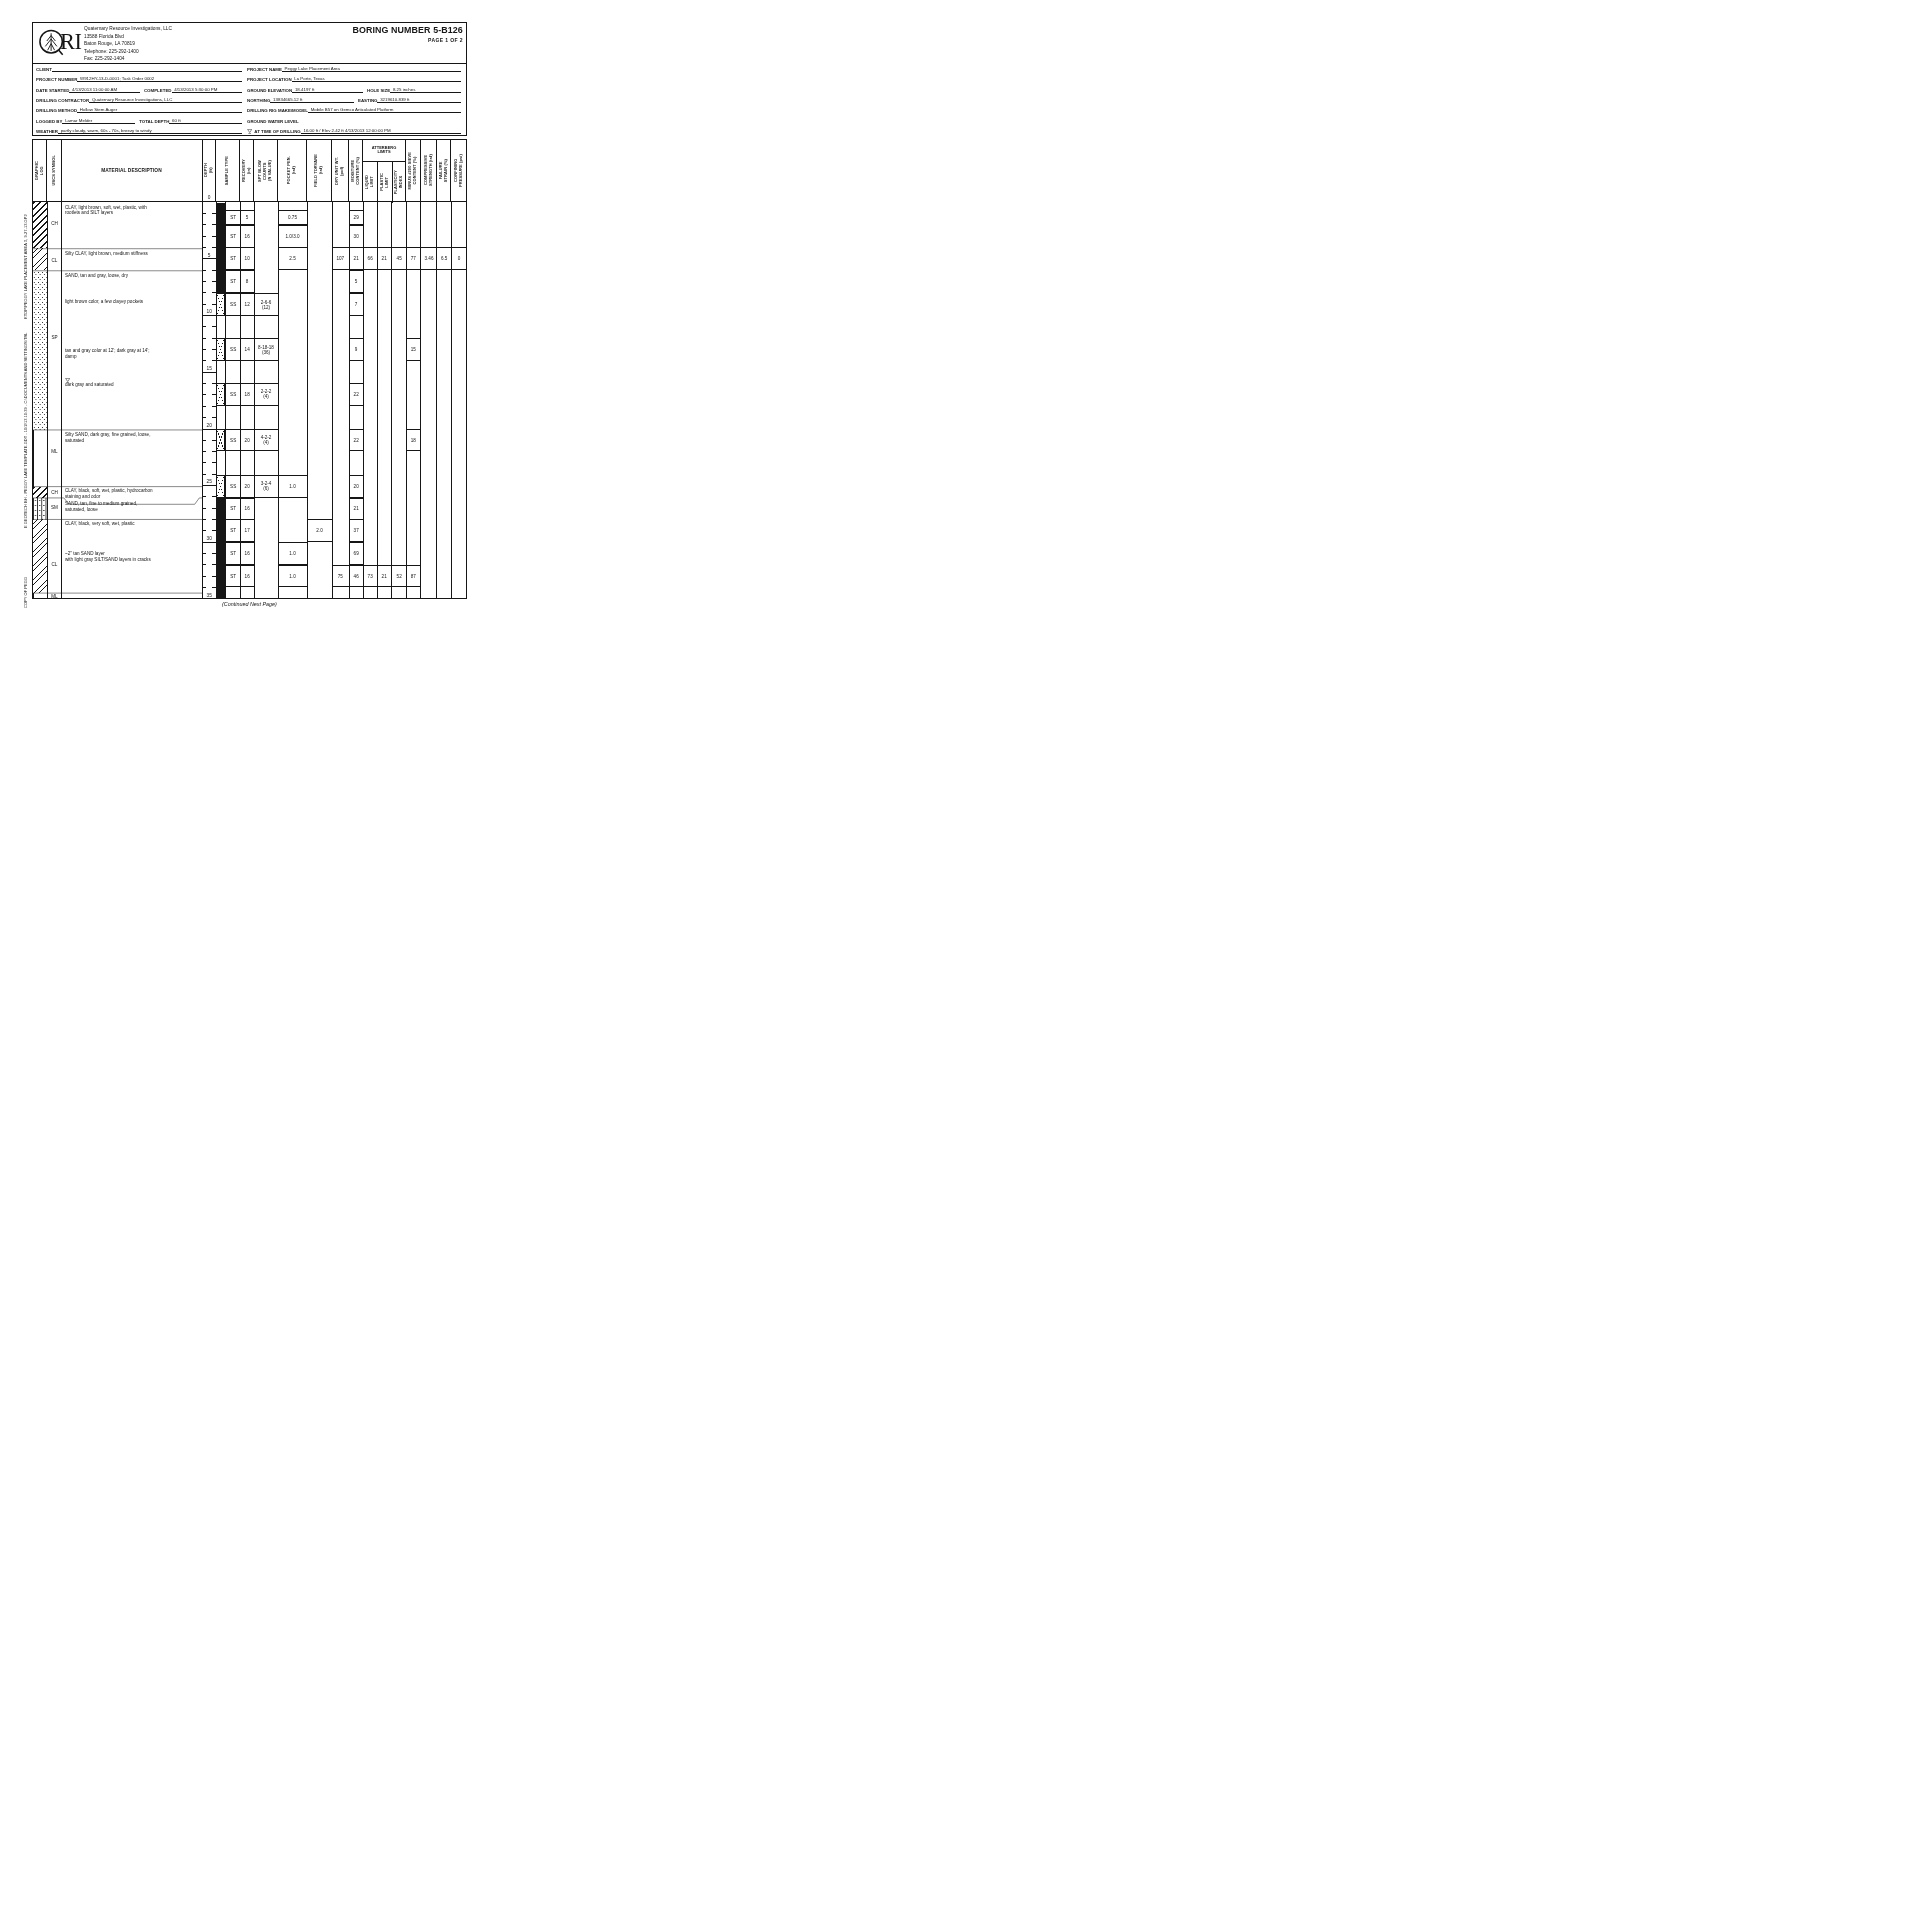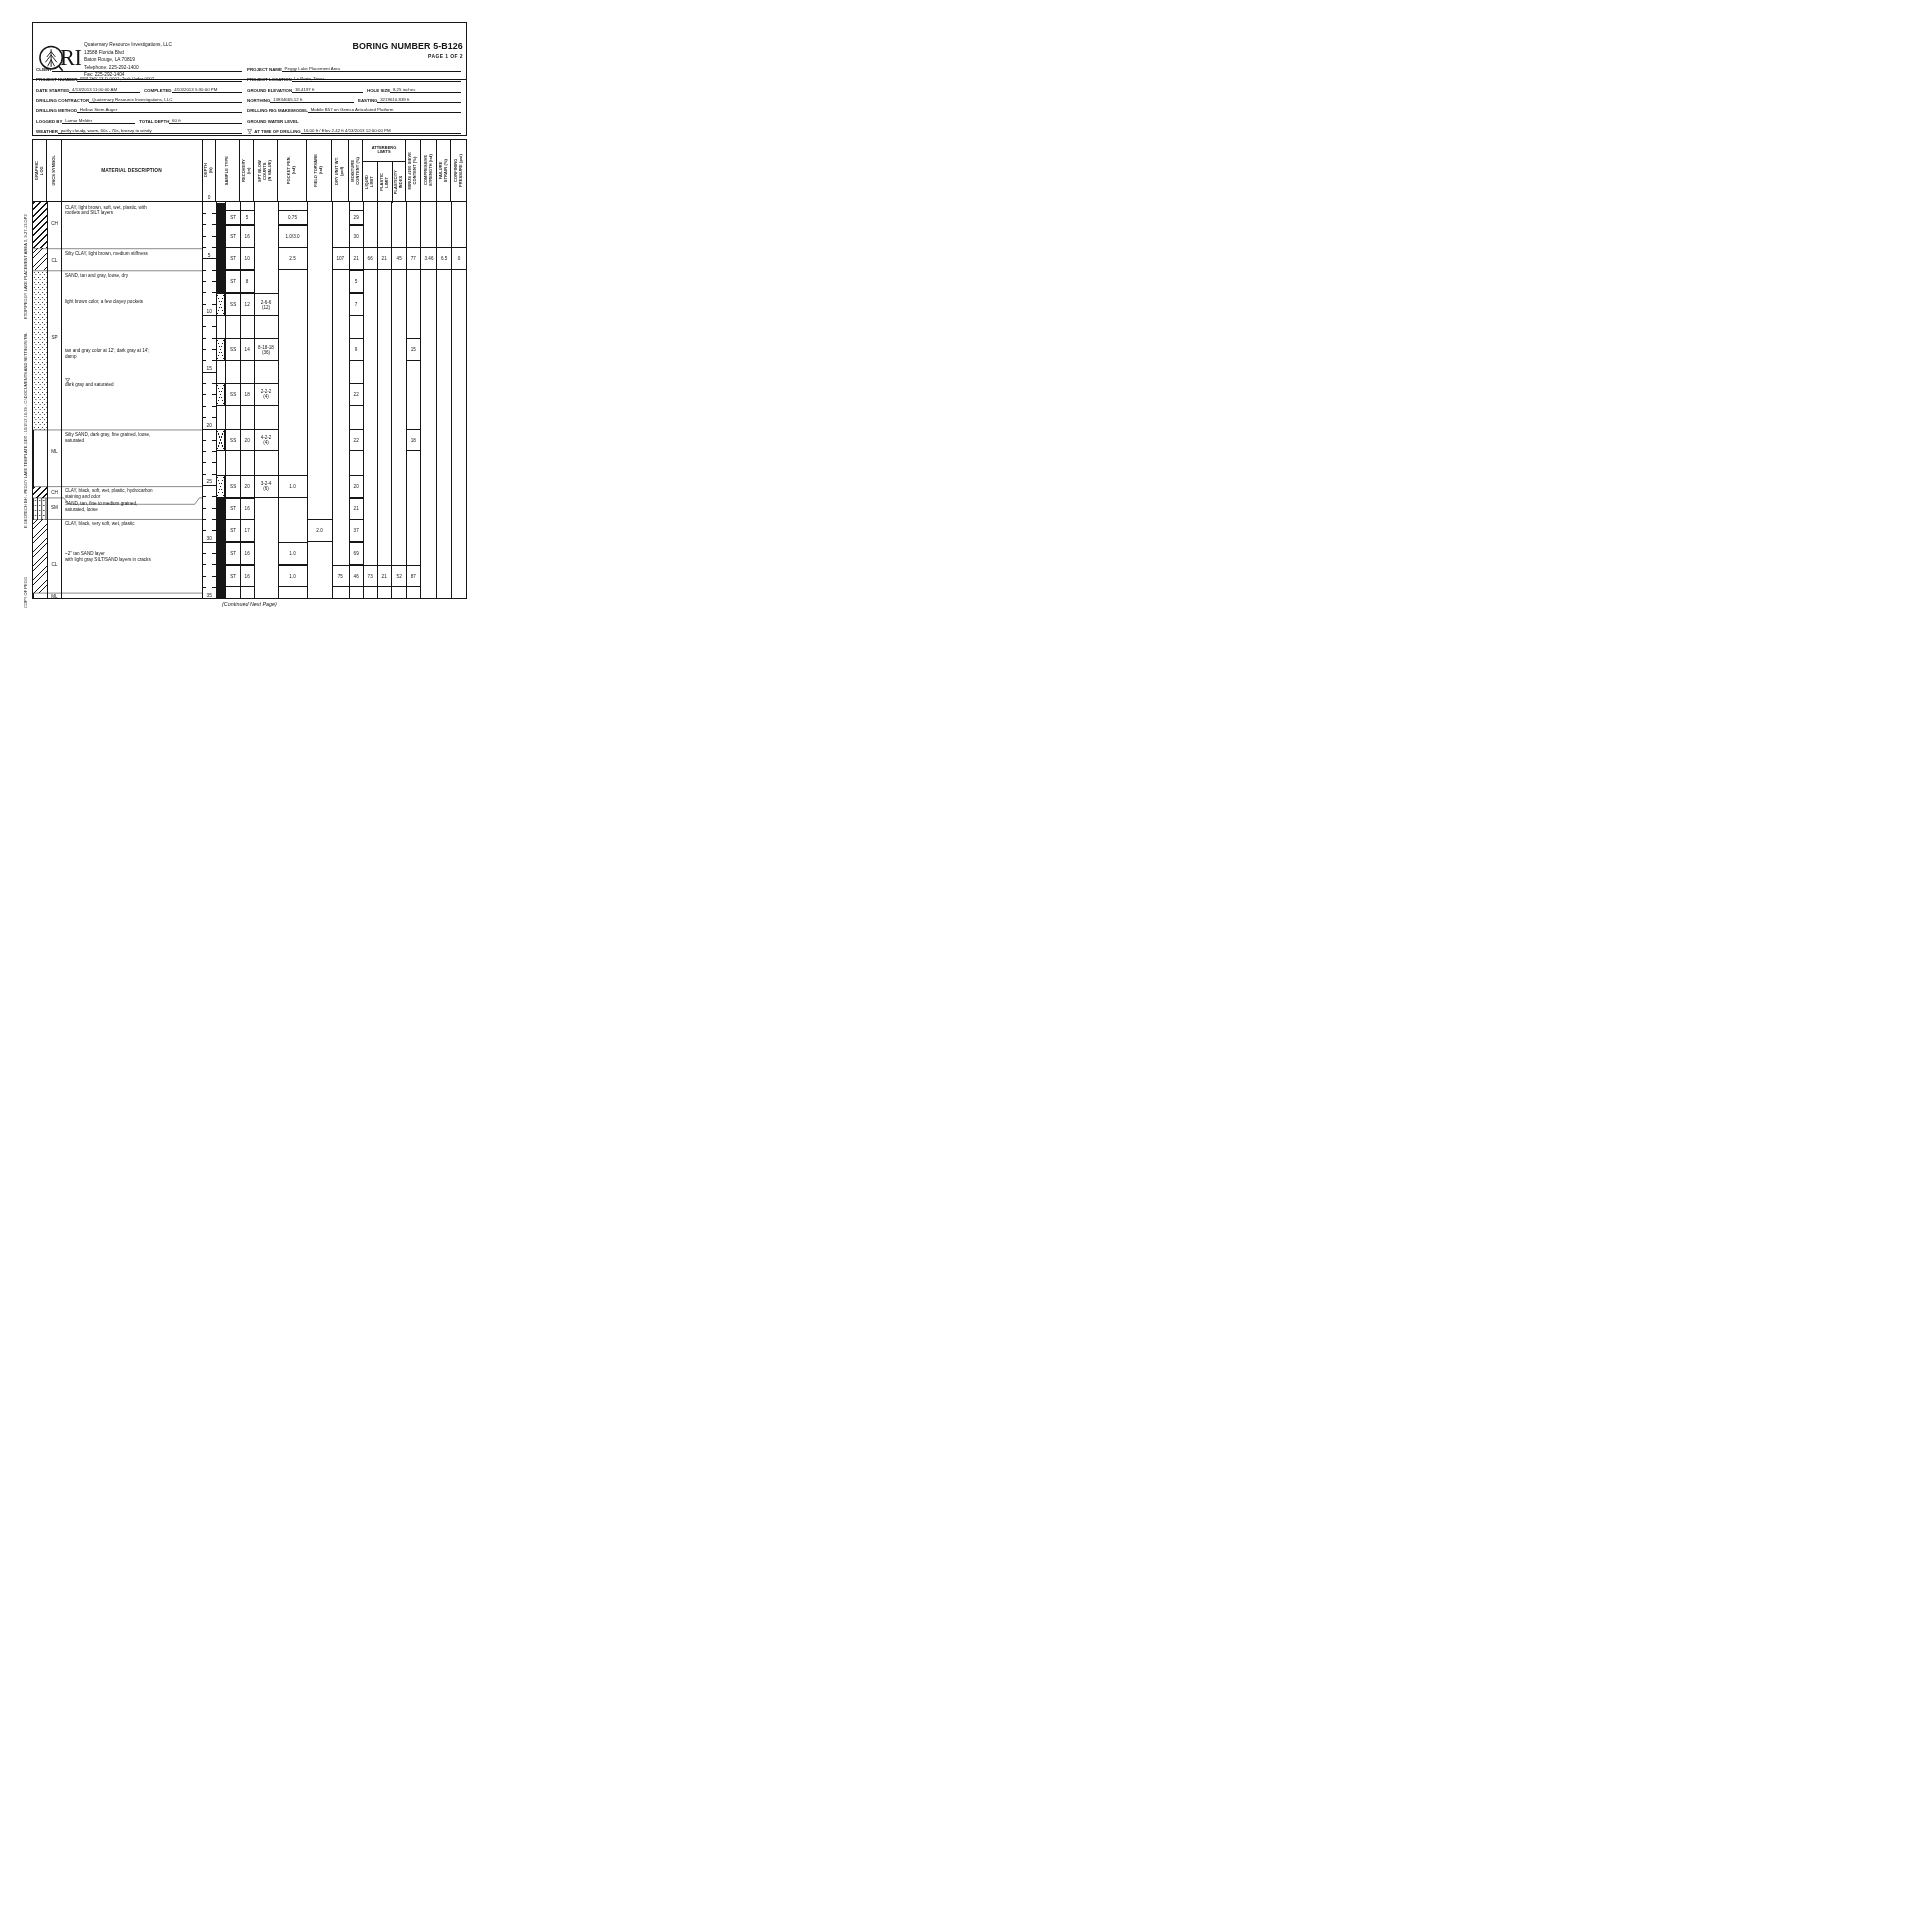--- a/index.html
+++ b/index.html
@@ -1,21 +1,21 @@
 <!DOCTYPE html>
 <html style="font-size:6.2px"><head>
 <meta charset="utf-8">
 <style>
   html,body{margin:0;padding:0;background:#fff;}
   .page{position:relative;width:492px;height:636px;background:#fff;overflow:hidden;
         font-family:"Liberation Sans","DejaVu Sans",sans-serif;color:#161616;}
   .box{position:absolute;box-sizing:border-box;}
   
   #info-box{left:32px;top:22px;width:435px;height:114px;border:0.6px solid #161616;border-top:1.3px solid #161616;}
-  #logo-row{position:absolute;left:0;top:16px;width:100%;height:41px;border-bottom:0.5px solid #161616;box-sizing:border-box;text-decoration:underline;}
+  #logo-row{position:absolute;left:0;top:0;width:100%;height:41px;border-bottom:0.5px solid #161616;box-sizing:border-box;text-decoration:underline;}
   #company-block{position:absolute;left:51px;top:2.3px;font-size:4.8px;line-height:7.5px;white-space:nowrap;}
   #logo{position:absolute;left:5.4px;top:3.9px;display:flex;align-items:center;}
   #logo .ri{font-family:"Liberation Serif","DejaVu Serif",serif;font-size:22.3px;line-height:22.3px;letter-spacing:-0.4px;margin-left:-5.4px;}
   #boring-title{position:absolute;right:3.1px;top:1.9px;font-size:8.9px;font-weight:bold;letter-spacing:0.1px;}
   #page-ind{position:absolute;right:3.1px;top:14px;font-size:5px;font-weight:bold;letter-spacing:0.4px;}
   .inforow{position:absolute;left:0;width:100%;height:10.4px;}
   .zone{position:absolute;top:0;height:100%;display:flex;align-items:center;}
   .zoneL{left:3.1px;width:210px;}
   .zoneR{left:214px;width:218px;}
   .flabel{font-weight:bold;font-size:4.4px;white-space:nowrap;}

